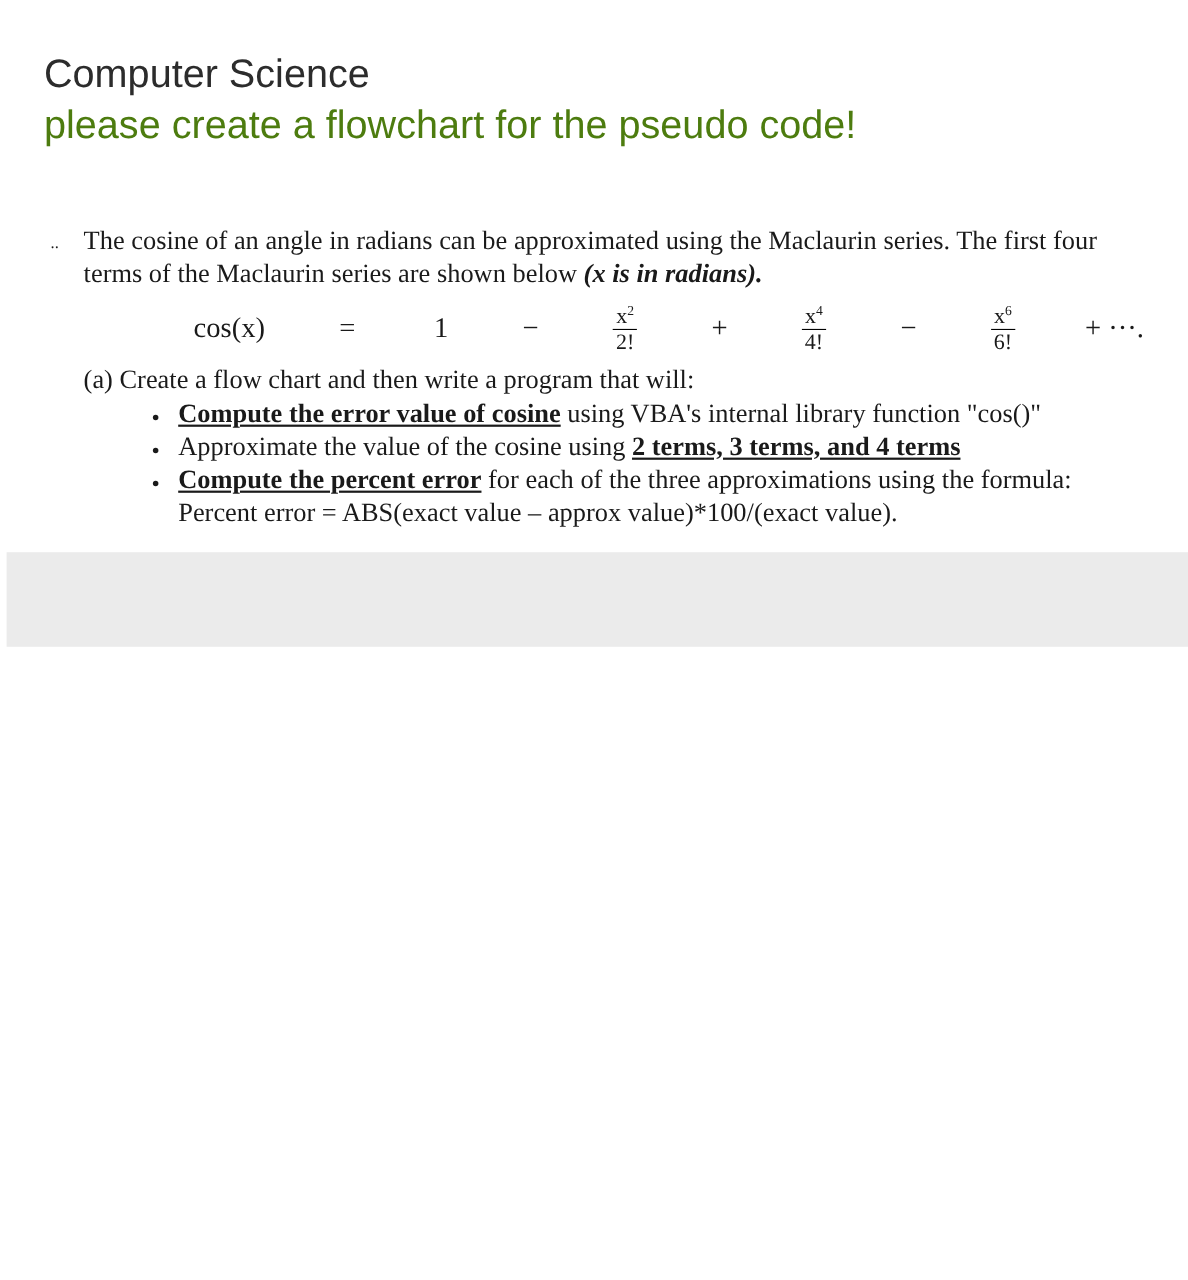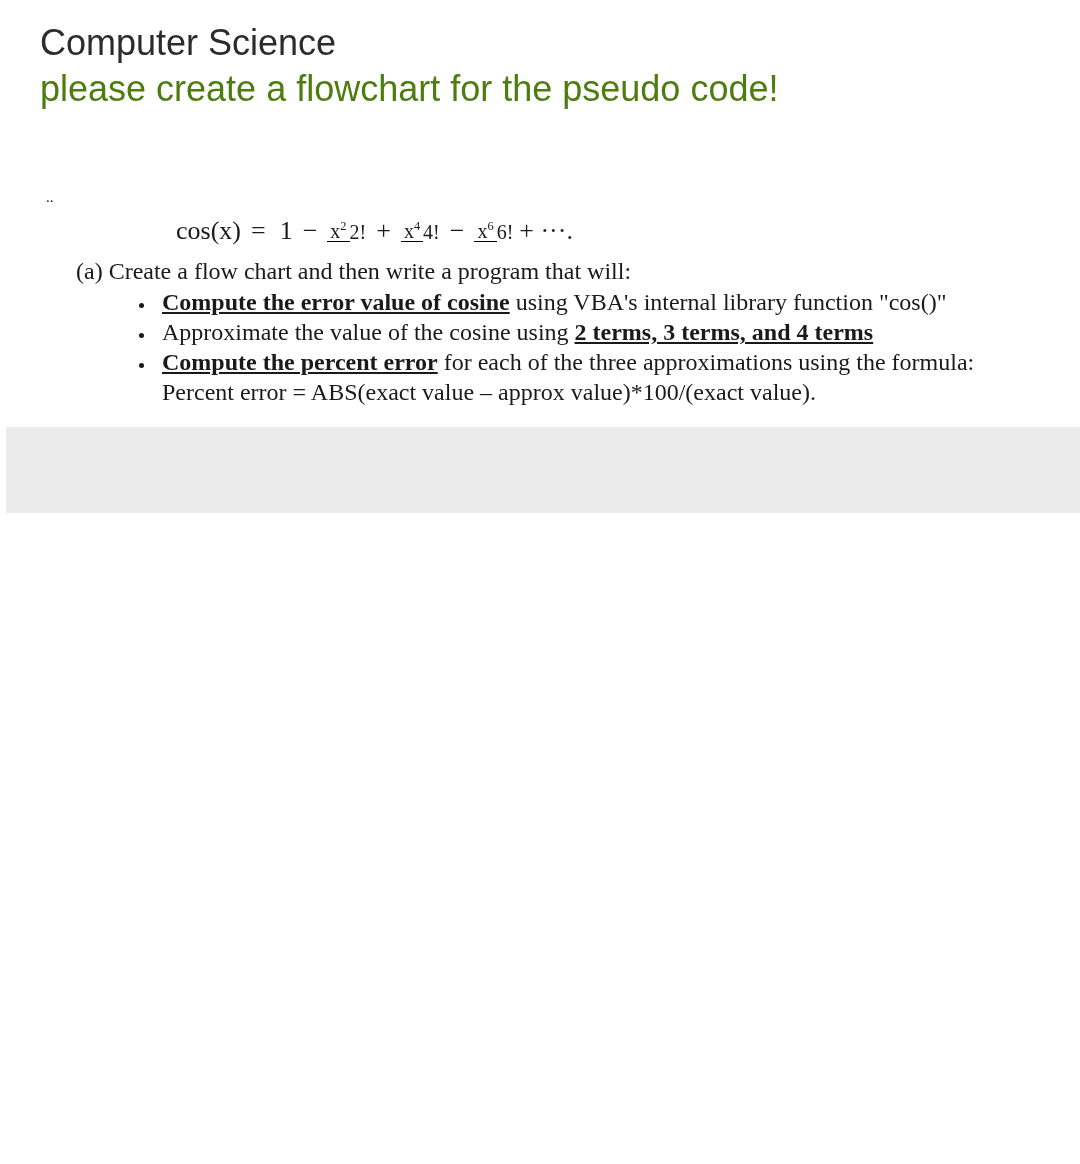--- a/index.html
+++ b/index.html
@@ -9,20 +9,21 @@
     }
     body {
       font-family: Arial, Helvetica, sans-serif;
       width: 1080px;
       height: 1164px;
       background: #ffffff;
       color: #000000;
     }
     .container {
       padding: 22px 40px 0 40px;
+      margin-top: 24px;
     }
     .subject-line {
       font-size: 36px;
       font-weight: 400;
       color: #2c2c2c;
       margin-bottom: 4px;
     }
     .request-line {
       font-size: 36px;
       font-weight: 400;
@@ -52,32 +53,34 @@
     }
     .bold-italic {
       font-weight: bold;
       font-style: italic;
     }
     .formula-row {
       display: flex;
       align-items: center;
       margin: 4px 0 12px 130px;
       font-size: 26px;
+      justify-content: space-between;
     }
     .formula-lhs {
       margin-right: 10px;
     }
     .formula-eq {
       margin-right: 14px;
     }
     .formula-one {
       margin-right: 4px;
     }
     .frac {
       display: inline-flex;
+      flex-direction: column;
       align-items: center;
       vertical-align: middle;
       font-size: 20px;
       margin: 0 4px;
       line-height: 1;
     }
     .frac .num {
       border-bottom: 1.5px solid #000;
       padding: 0 3px 1px 3px;
     }
@@ -142,20 +145,23 @@
 </head>
 <body>
 
 <div class="container">
   <div class="subject-line">Computer Science</div>
   <div class="request-line">please create a flowchart for the pseudo code!</div>
 
   <div class="problem-area">
     <div class="problem-row">
       <div class="bullet-lead">..</div>
+      <div class="problem-intro">
+        <span>The cosine of an angle in radians can be approximated using the Maclaurin series. The first four terms of the Maclaurin series are shown below </span><span class="bold-italic">(x is in radians).</span>
+      </div>
     </div>
 
     <div class="formula-row">
       <span class="formula-lhs">cos(x)</span>
       <span class="formula-eq">=</span>
       <span class="formula-one">1</span>
       <span class="op">−</span>
       <span class="frac">
         <span class="num"><span>x</span><sup class="pw">2</sup></span>
         <span class="den">2!</span>

